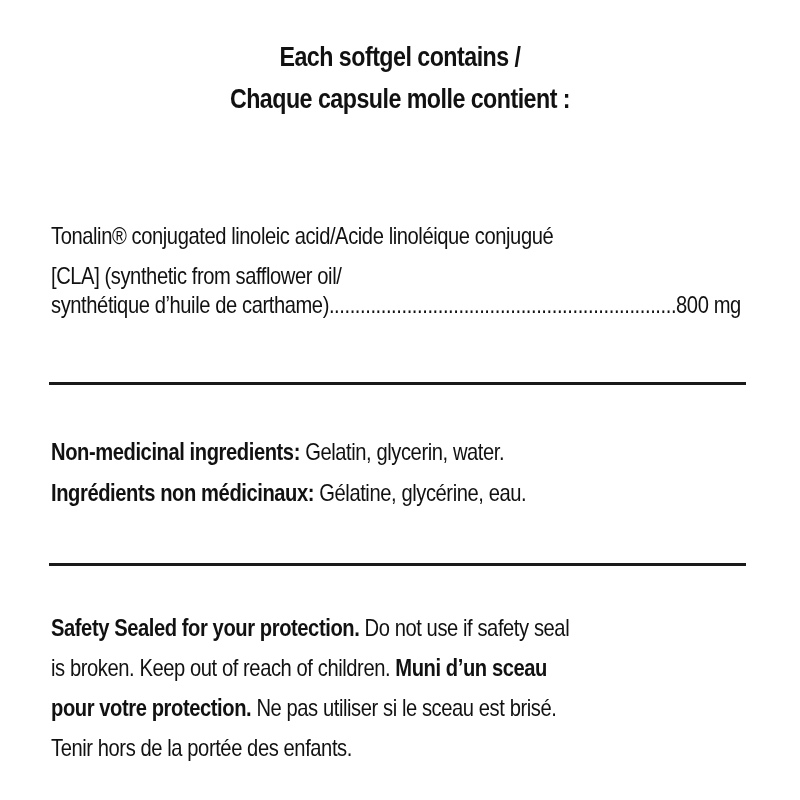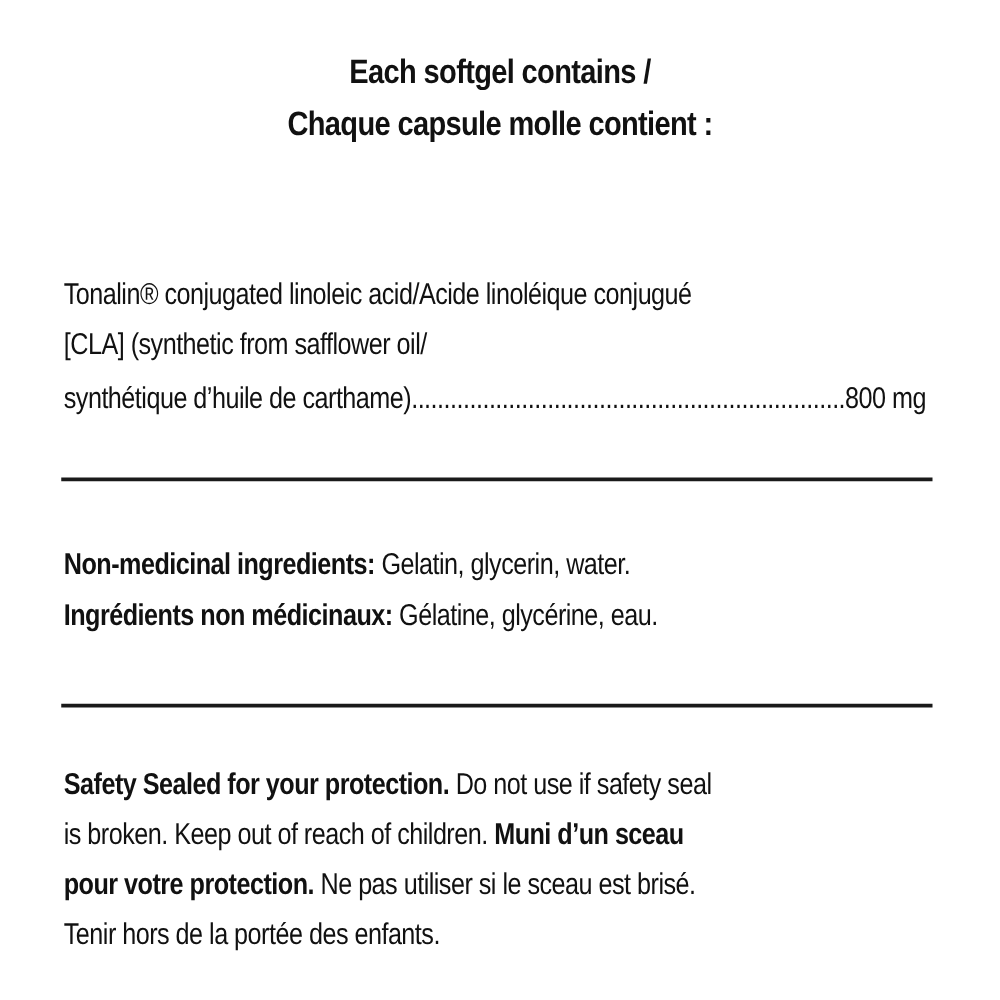--- a/index.html
+++ b/index.html
@@ -73,21 +73,21 @@
 <body>
 
 <div>
   <div class="title l1">Each softgel contains /</div>
   <div class="title l2">Chaque capsule molle contient :</div>
 </div>
 
 <div>
   <div class="line" style="top:222px;">Tonalin® conjugated linoleic acid/Acide linoléique conjugué</div>
   <div class="line" style="top:262px;">[CLA] (synthetic from safflower oil/</div>
-  <div class="dots-row" style="top:305px;">
+  <div class="dots-row" style="top:291px;">
     <div class="scale">
       <span>synthétique d’huile de carthame)</span>
       <span class="leader">...................................................................</span>
       <span>800 mg</span>
     </div>
   </div>
 </div>
 
 <div class="divider" style="top:382px;"></div>
 

